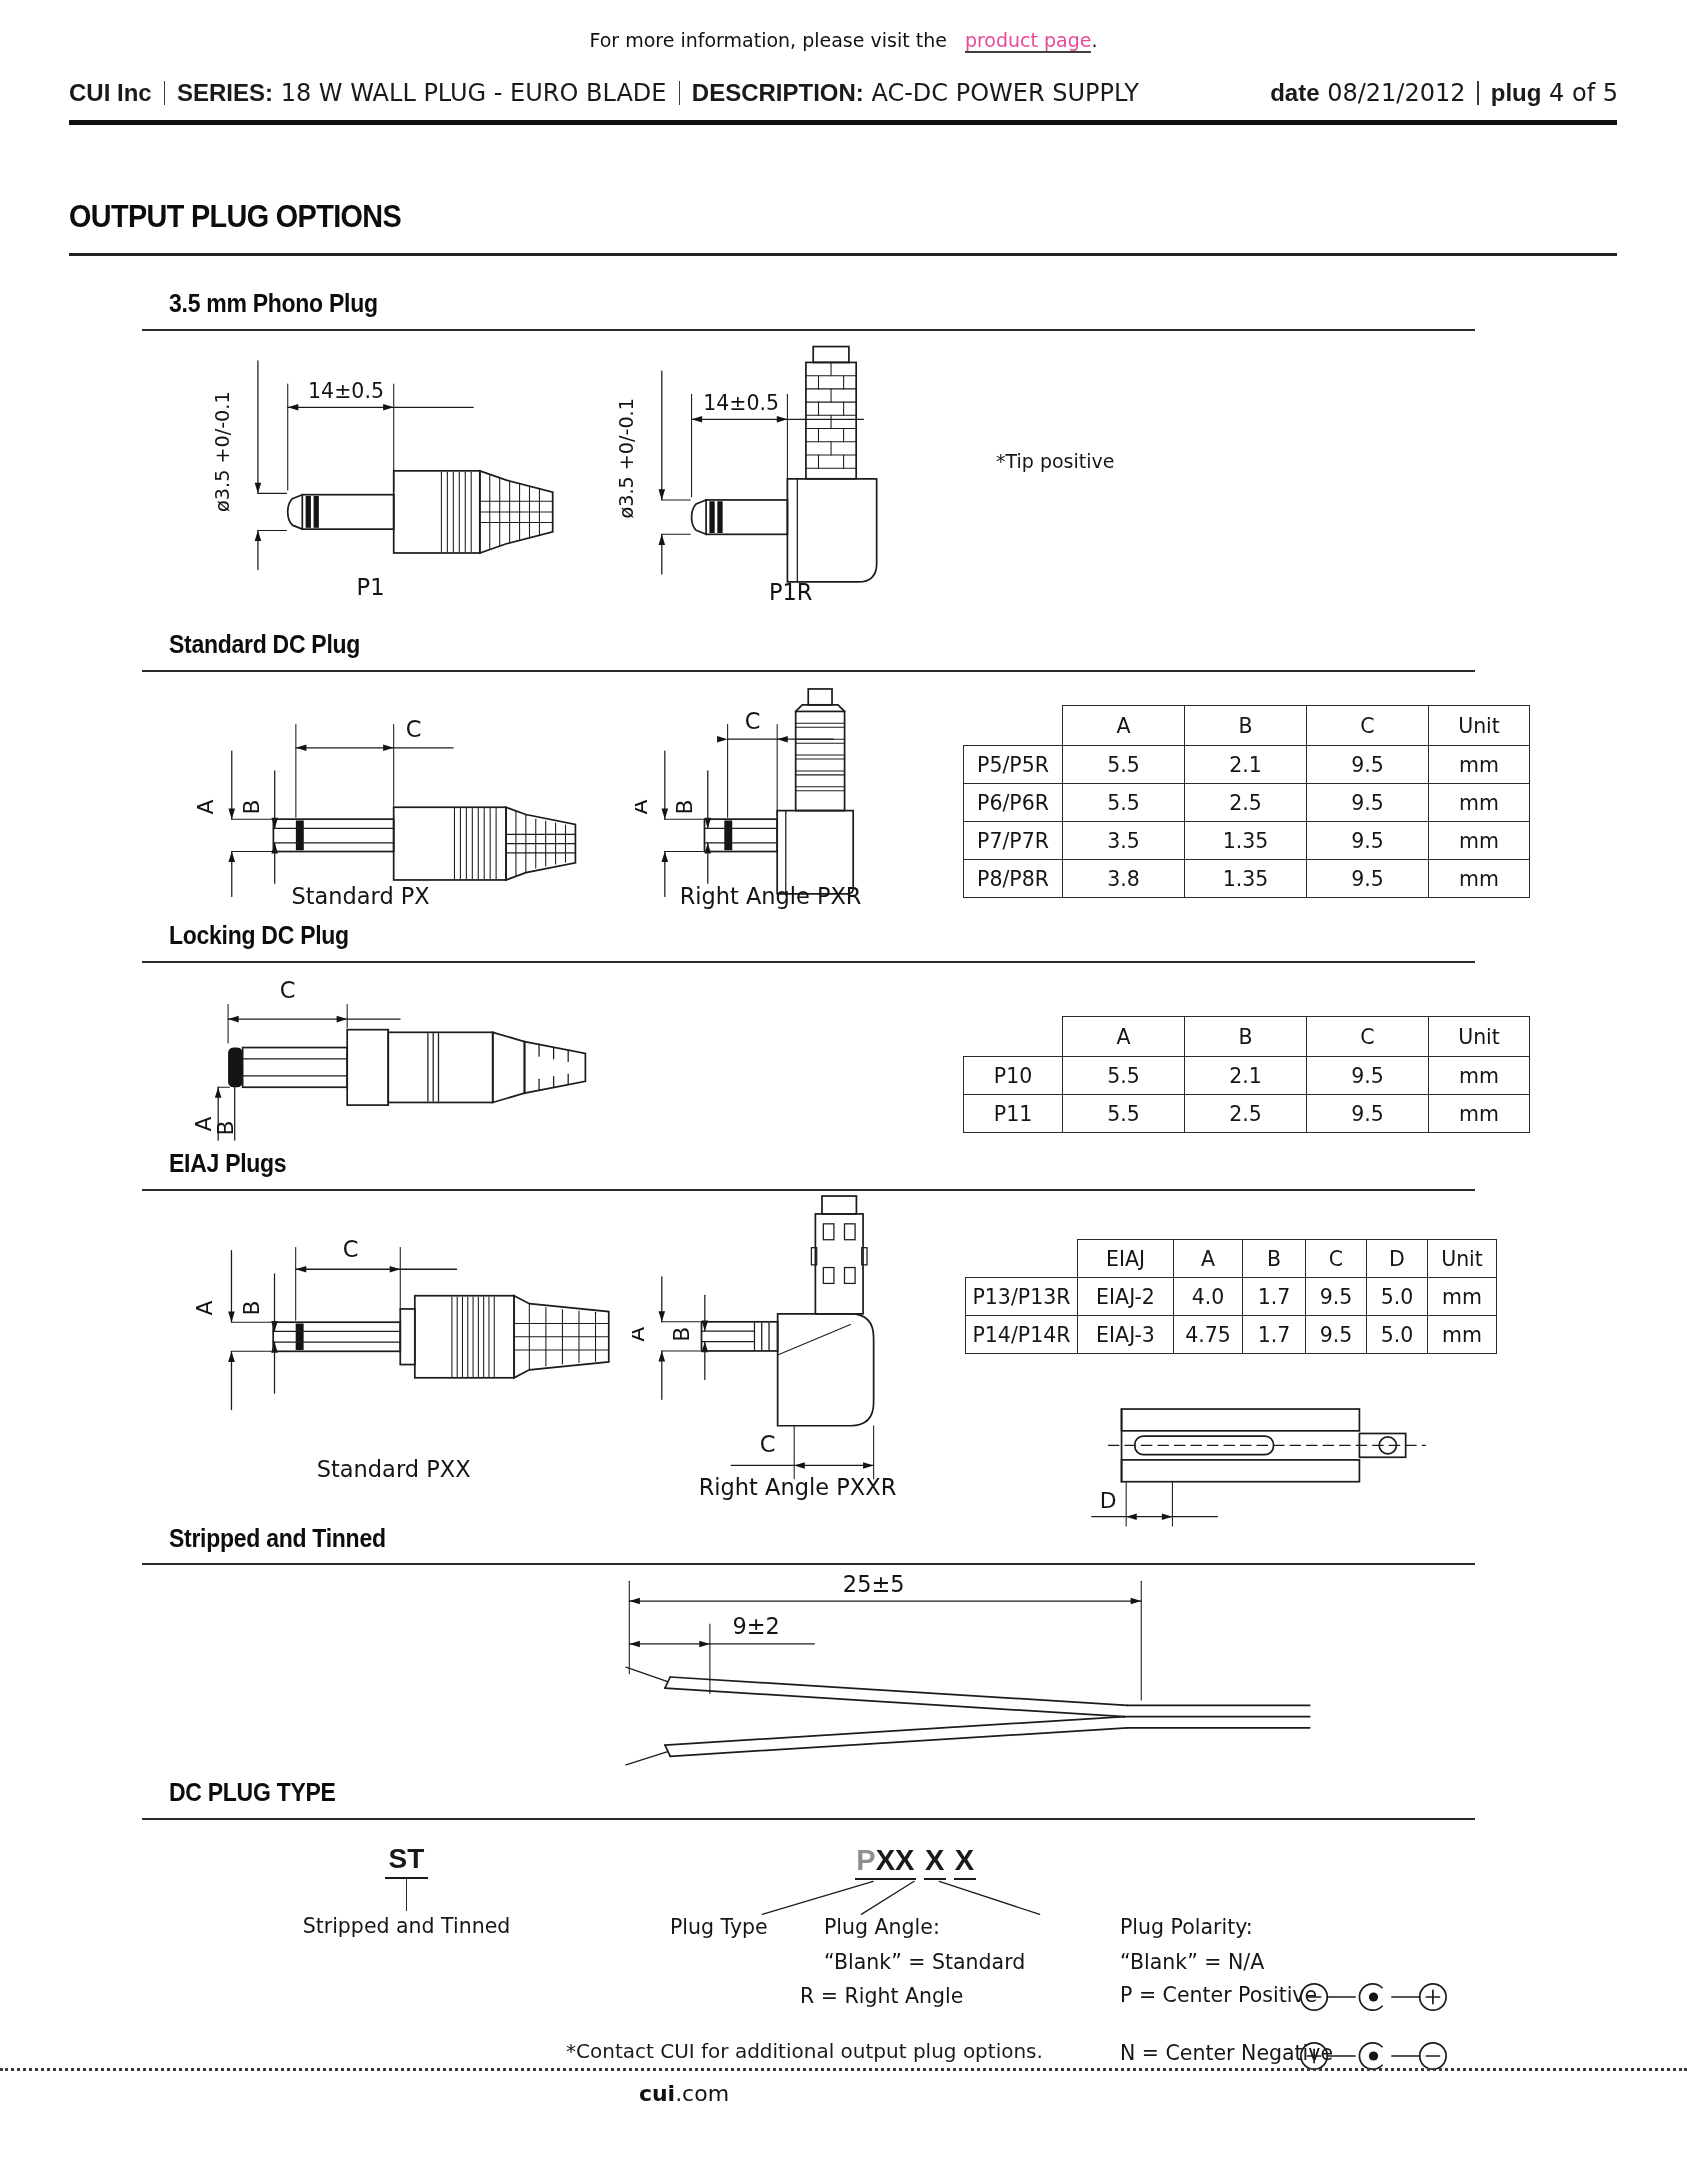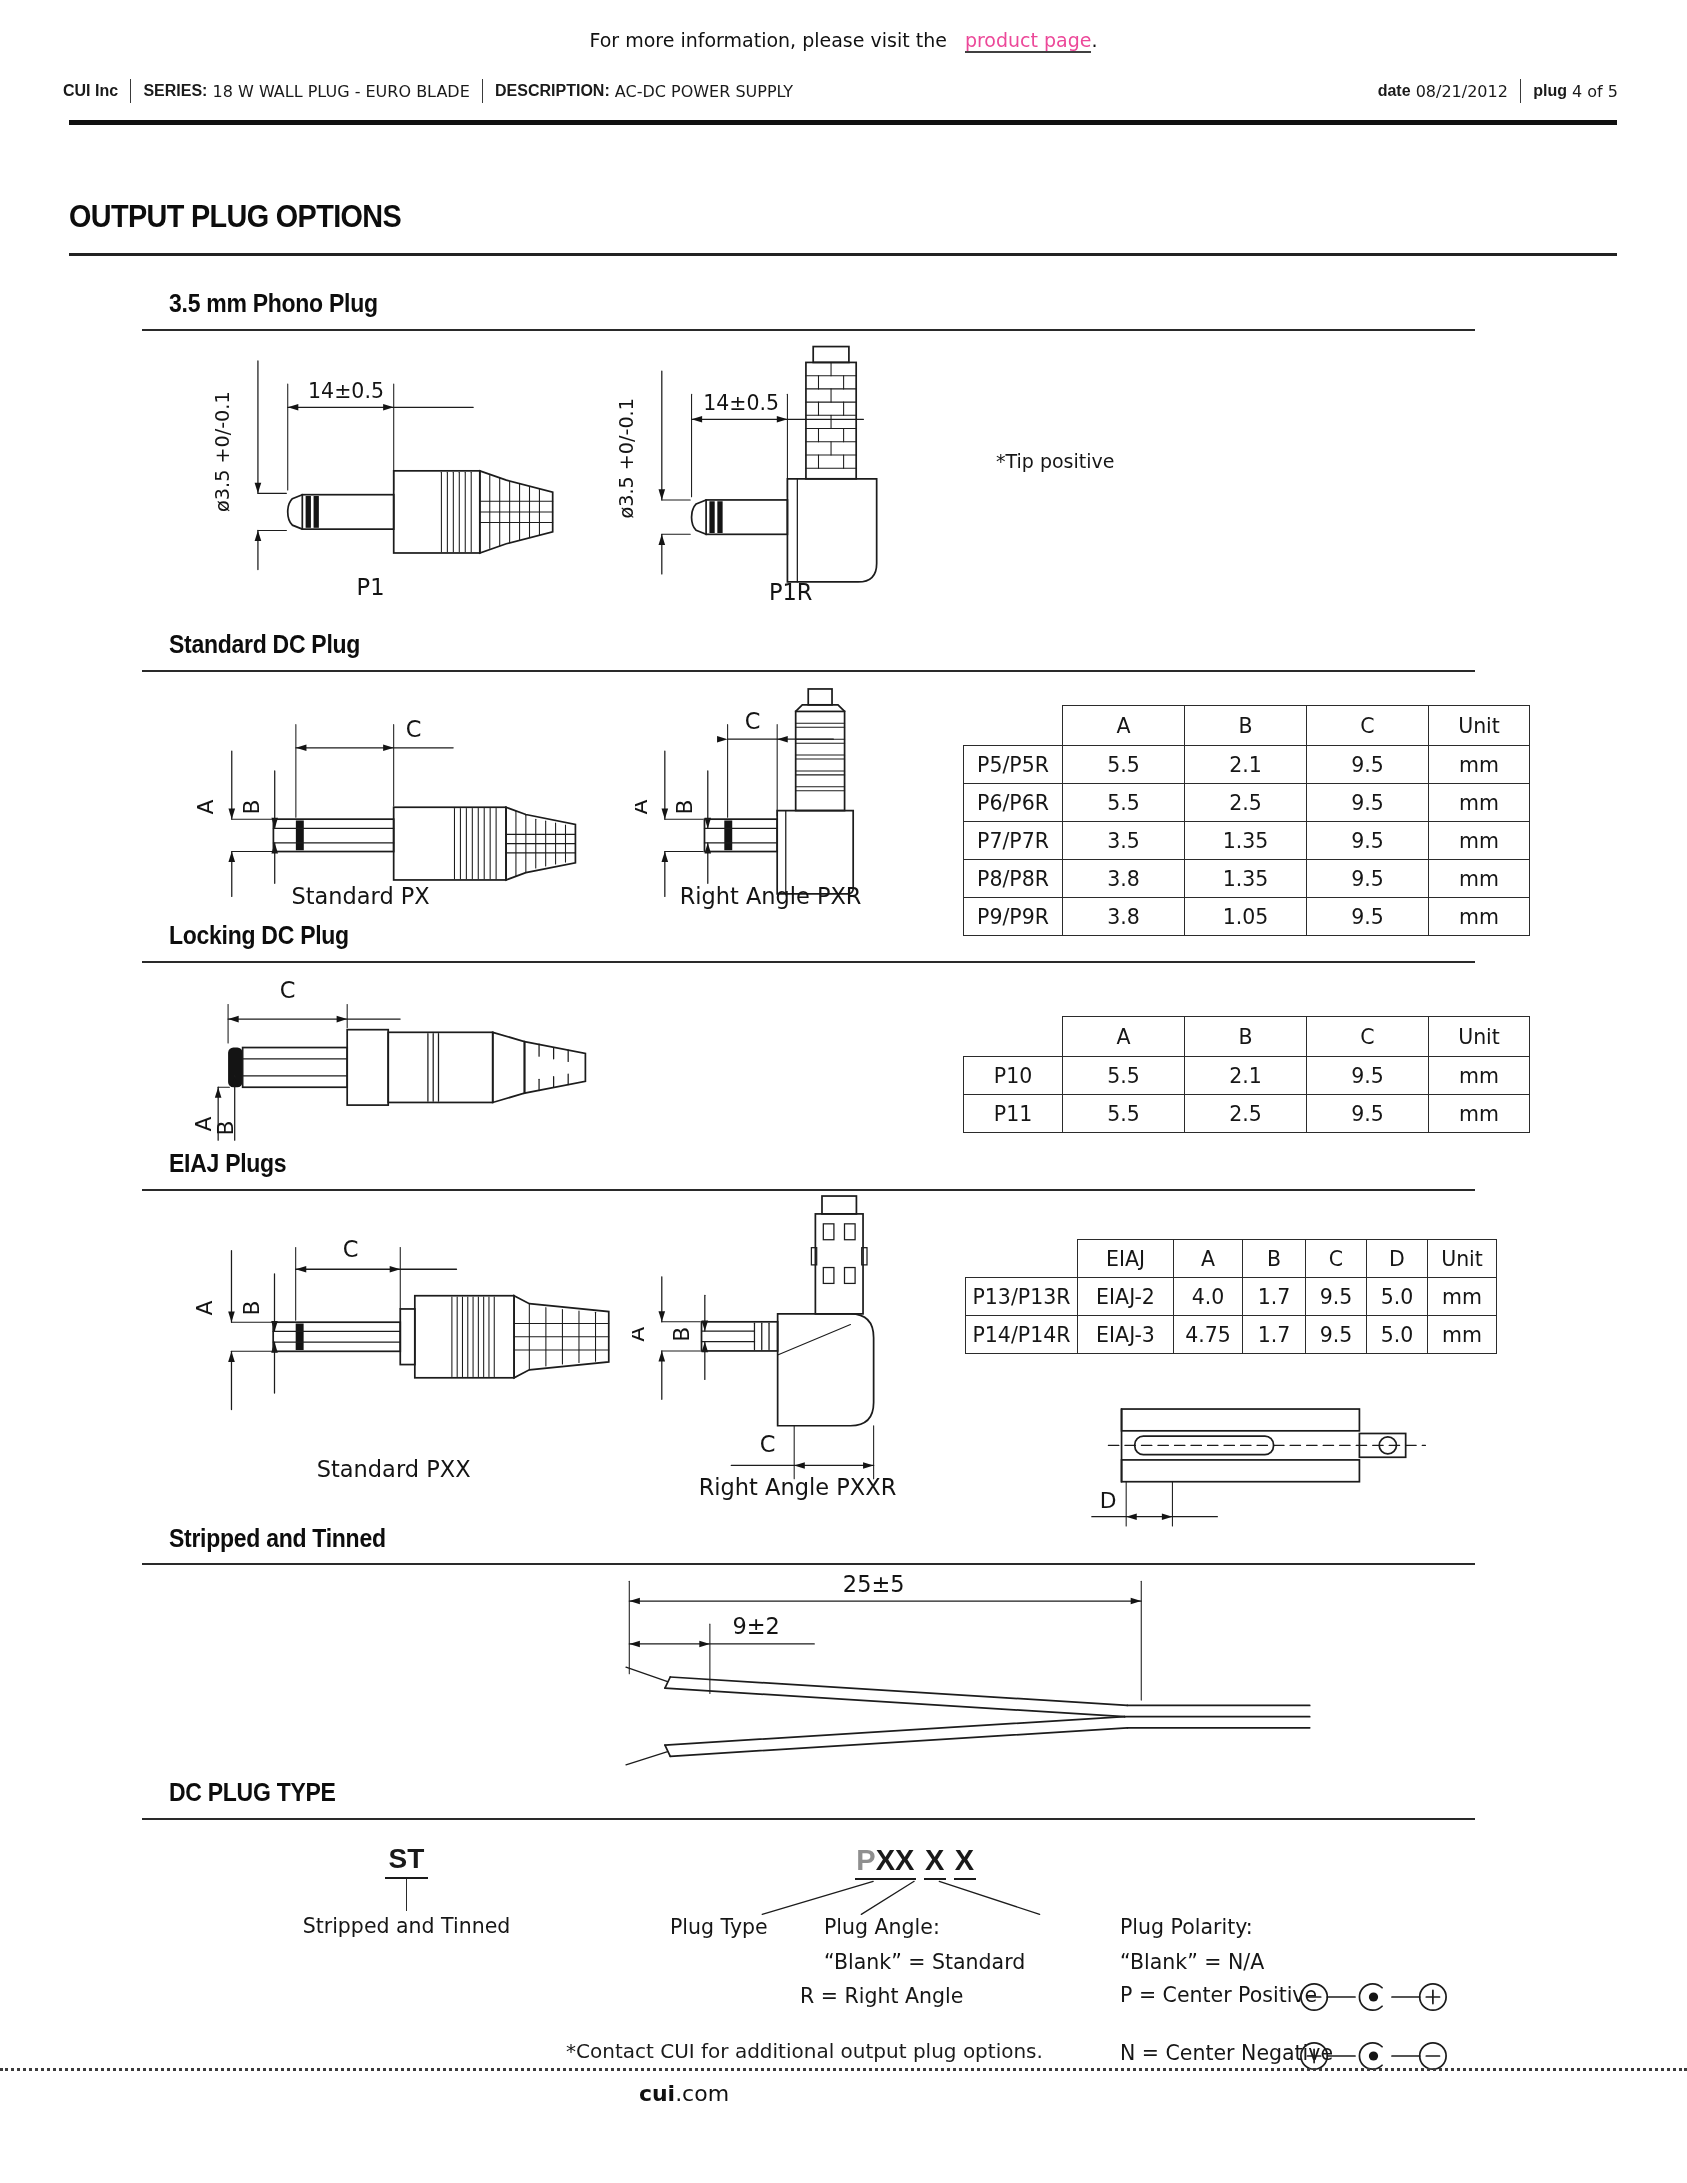--- a/index.html
+++ b/index.html
@@ -2,21 +2,21 @@
 <html style="font-size:10.6px"><head>
 <meta charset="utf-8">
 <style>
   html,body{margin:0;padding:0;background:#e8e8e8;}
   .page{position:relative;width:1687px;height:2183px;background:#ffffff;overflow:hidden;
         font-family:"DejaVu Sans",sans-serif;color:#1a1a1a;}
   .abs{position:absolute;}
   
   .notice{top:29px;left:0;width:1687px;text-align:center;font-size:19px;color:#111;}
   .notice a{color:#ec4899;text-decoration:none;border-bottom:2px solid #404040;cursor:pointer;margin-left:12px;}
-  .infobar{top:79px;left:63px;right:69px;display:flex;align-items:center;font-size:16px;white-space:nowrap;justify-content:center;}
+  .infobar{top:79px;left:69px;right:69px;display:flex;align-items:center;font-size:24px;white-space:nowrap;justify-content:center;}
   .infobar .b{font-weight:bold;font-family:"Liberation Sans",sans-serif;}
   .sep{display:inline-block;width:1.3px;height:24px;background:#3a3a3a;margin:0 12px;}
   .grow{flex:1;}
   .thickrule{top:120px;left:69px;width:1548px;height:5.3px;background:#101010;}
   
   .h1{left:69px;top:198px;font-family:"Liberation Sans",sans-serif;font-weight:bold;font-size:32px;
       letter-spacing:-0.7px;transform:scaleX(.9);transform-origin:left center;color:#0d0d0d;}
   .h2{font-family:"Liberation Sans",sans-serif;font-weight:bold;font-size:25px;letter-spacing:-0.3px;
       transform:scaleX(.92);transform-origin:left center;color:#0d0d0d;}
   .rule1{left:69px;width:1548px;height:2.6px;background:#222;}
@@ -314,27 +314,20 @@
       <td>9.5</td>
       <td>mm</td>
     </tr>
     <tr class="drow">
       <td>P8/P8R</td>
       <td>3.8</td>
       <td>1.35</td>
       <td>9.5</td>
       <td>mm</td>
     </tr>
-    <tr class="drow">
-      <td>P9/P9R</td>
-      <td>3.8</td>
-      <td>1.05</td>
-      <td>9.5</td>
-      <td>mm</td>
-    </tr>
   </tbody>
     </table>
 
   <div class="abs h2" style="left:169px;top:921px">Locking DC Plug</div>
   <div class="abs rule2" style="top:961px"></div>
 
   <svg class="abs diag" style="left:195px;top:958px" width="397" height="189" viewBox="0 0 600 285">
     <defs>
       <pattern id="kn1" width="9" height="9" patternUnits="userSpaceOnUse">
         <path d="M0,9 L9,0 M0,0 L9,9" stroke="#1c1c1c" stroke-width="1" fill="none"></path>

